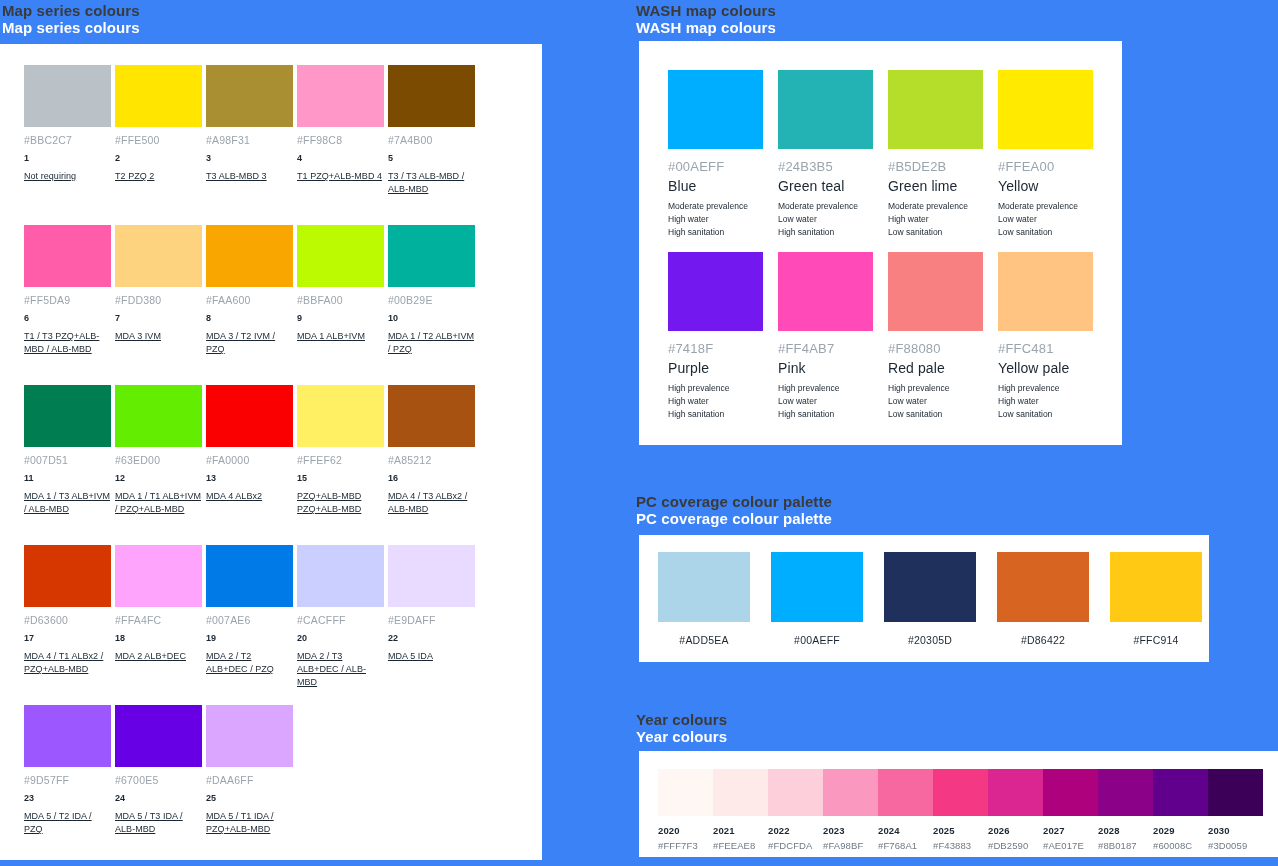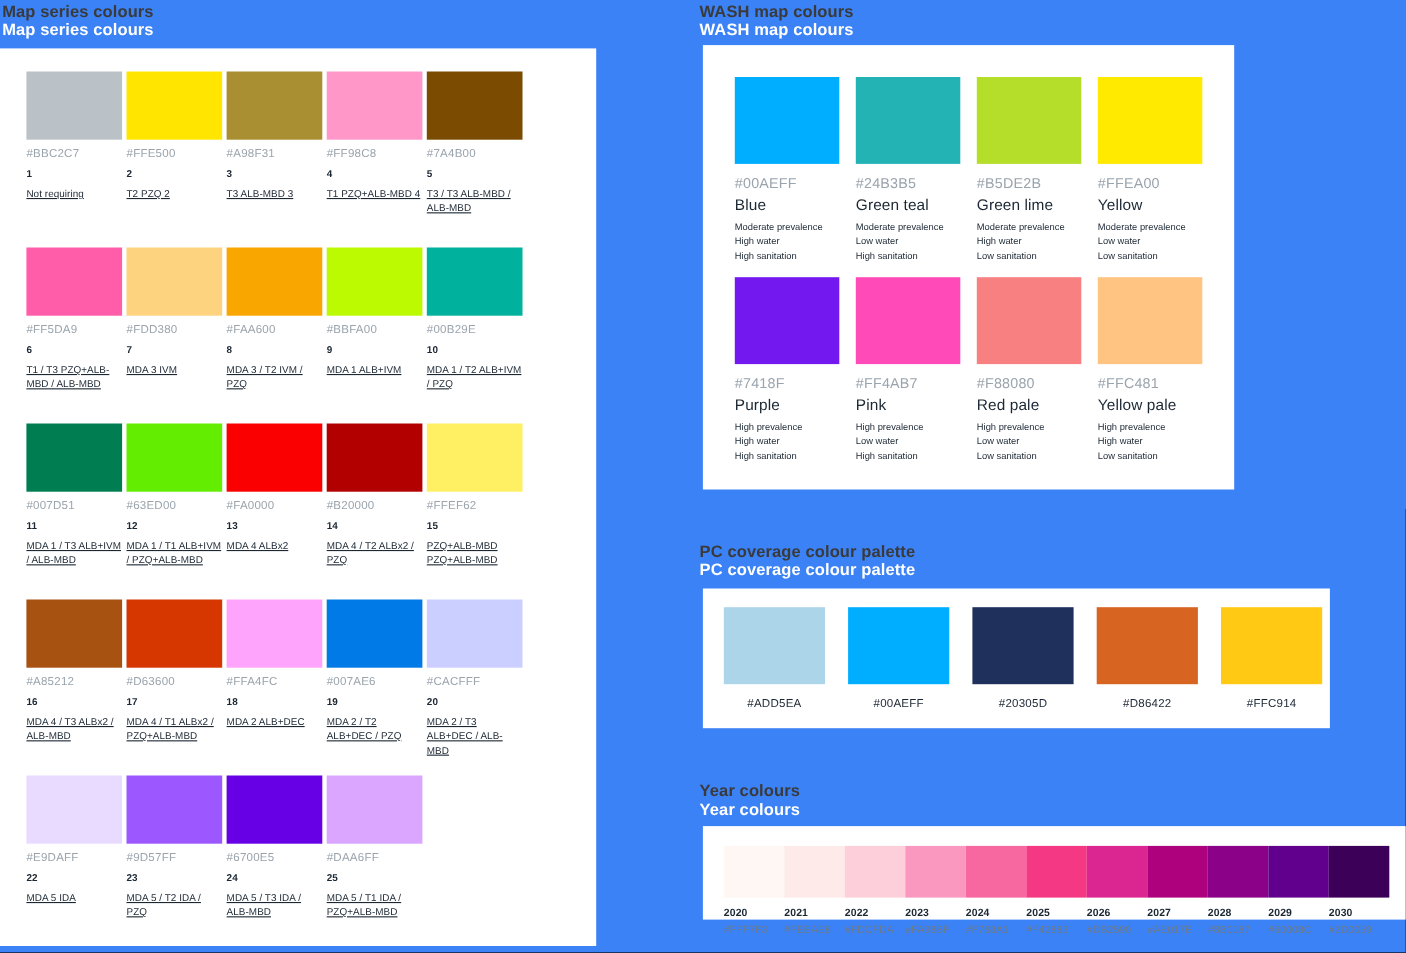--- a/index.html
+++ b/index.html
@@ -87,21 +87,21 @@
     display: grid; grid-template-columns: repeat(5, 92px);
     column-gap: 21px;
   }
   .pc-cell { width: 92px; text-align: center; }
   .pc-cell .sw { width: 92px; height: 70px; display: block; }
   .pc-cell .hex {
     font-size: 10.5px; color: #1b2733; margin-top: 12px; letter-spacing: .2px;
   }
 
   
-  #panel-year { left: 639px; top: 751px; width: 639px; height: 85px; }
+  #panel-year { left: 639px; top: 751px; width: 639px; height: 106px; }
   #year-grid {
     position: absolute; left: 19px; top: 18px;
     display: flex;
   }
   .year-cell { width: 55px; }
   .year-cell .sw { width: 55px; height: 47px; display: block; }
   .year-cell .yr {
     font-size: 9.5px; color: #1b2733; font-weight: 700;
     margin-top: 9px; letter-spacing: .1px;
   }
@@ -192,26 +192,20 @@
           <div class="num">12</div>
           <div class="desc">MDA 1 / T1 ALB+IVM / PZQ+ALB-MBD</div>
         </div>
         <div class="series-cell">
           <span class="sw" style="background: rgb(250, 0, 0);"></span>
           <div class="hex">#FA0000</div>
           <div class="num">13</div>
           <div class="desc">MDA 4 ALBx2</div>
         </div>
         <div class="series-cell">
-          <span class="sw" style="background: rgb(178, 0, 0);"></span>
-          <div class="hex">#B20000</div>
-          <div class="num">14</div>
-          <div class="desc">MDA 4 / T2 ALBx2 / PZQ</div>
-        </div>
-        <div class="series-cell">
           <span class="sw" style="background: rgb(255, 239, 98);"></span>
           <div class="hex">#FFEF62</div>
           <div class="num">15</div>
           <div class="desc">PZQ+ALB-MBD PZQ+ALB-MBD</div>
         </div>
         <div class="series-cell">
           <span class="sw" style="background: rgb(168, 82, 18);"></span>
           <div class="hex">#A85212</div>
           <div class="num">16</div>
           <div class="desc">MDA 4 / T3 ALBx2 / ALB-MBD</div>

